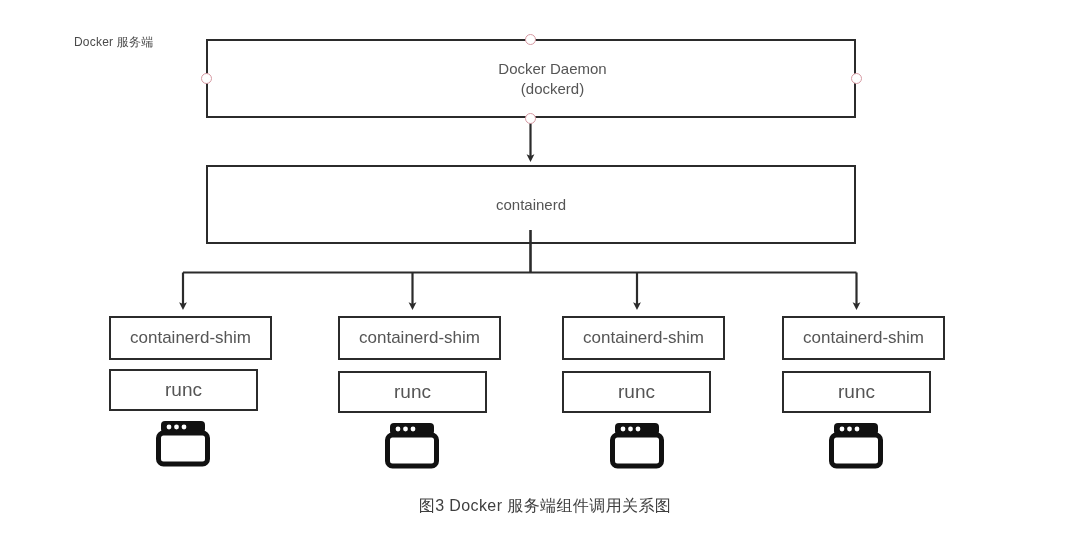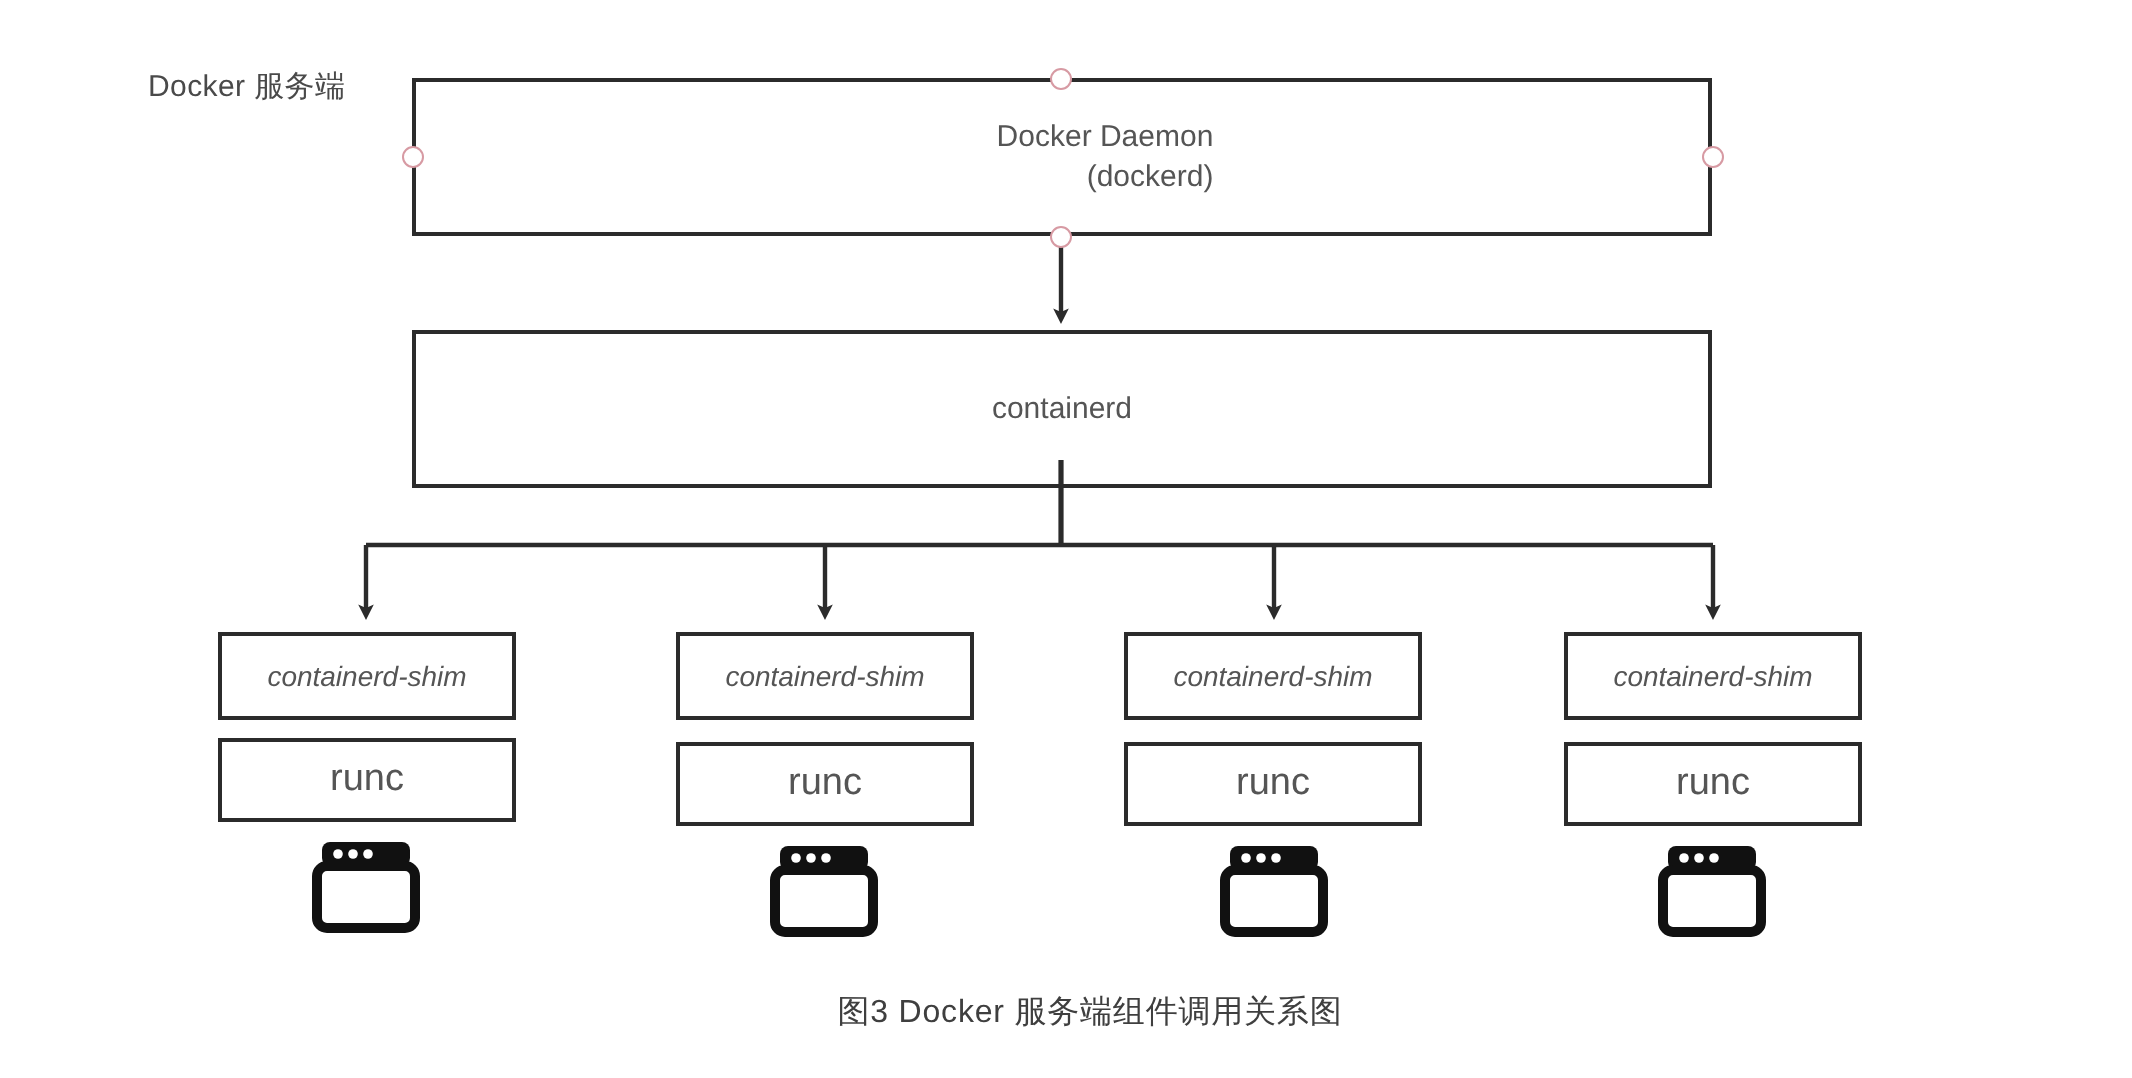--- a/index.html
+++ b/index.html
@@ -32,56 +32,55 @@
     text-align: center;
     color: #555555;
     line-height: 1.32;
   }
 
   
   .side-label {
     position: absolute;
     left: 74px;
     top: 34px;
-    font-size: 15px;
+    font-size: 12px;
     color: #4a4a4a;
     white-space: nowrap;
     letter-spacing: .2px;
   }
 
   
   #daemon-box {
     left: 206px;
     top: 39px;
     width: 650px;
     height: 79px;
     font-size: 15px;
   }
   #daemon-box .lines {
     display: block;
     margin-left: 43px;
   }
   #daemon-box .l1 { display:block; }
-  #daemon-box .l2 { display:block;text-align:right; }
+  #daemon-box .l2 { display:block; }
 
   
   #containerd-box {
     left: 206px;
     top: 165px;
     width: 650px;
     height: 79px;
     font-size: 15px;
   }
 
   
   .shim-box {
-    width: 149px;
+    width: 163px;
     height: 44px;
-    font-size: 14px;
-    font-style: italic;
+    font-size: 17px;
   }
   .runc-box {
     width: 149px;
     height: 42px;
     font-size: 19px;
   }
 
   
   .anchor-dot {
     position: absolute;

